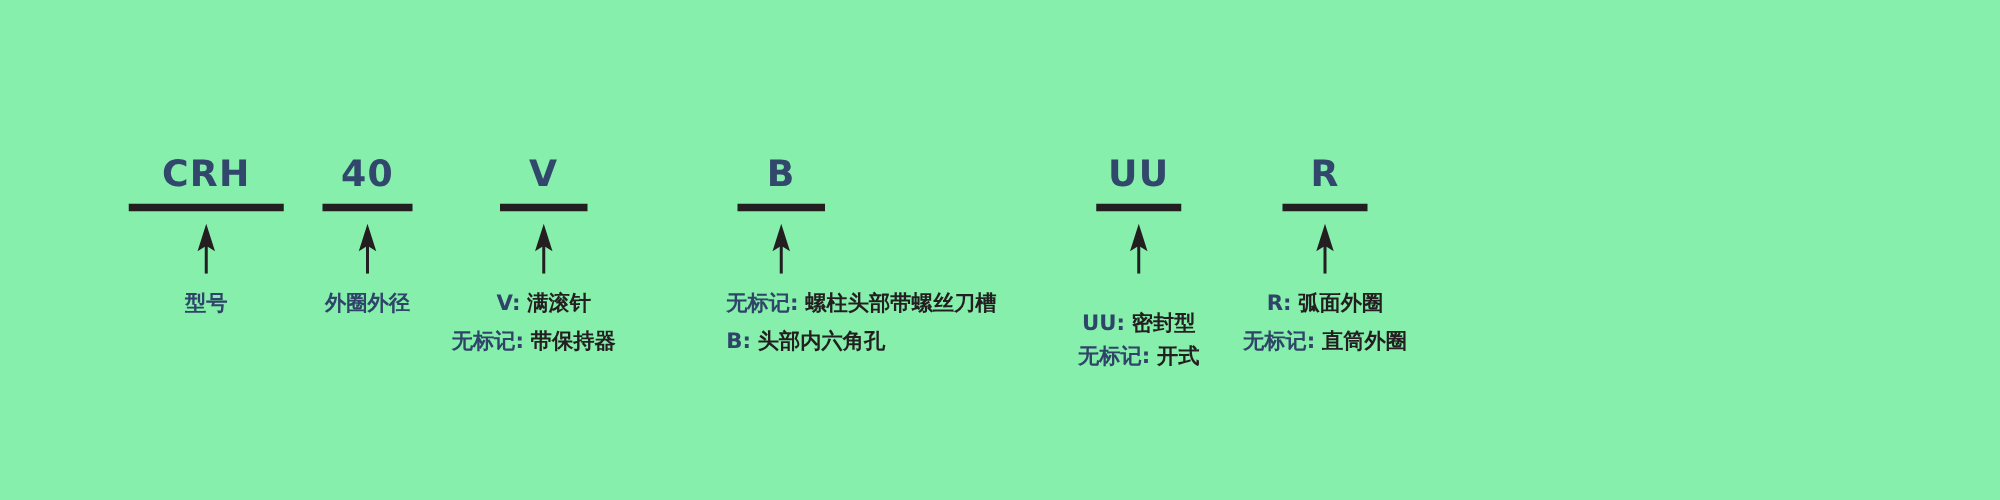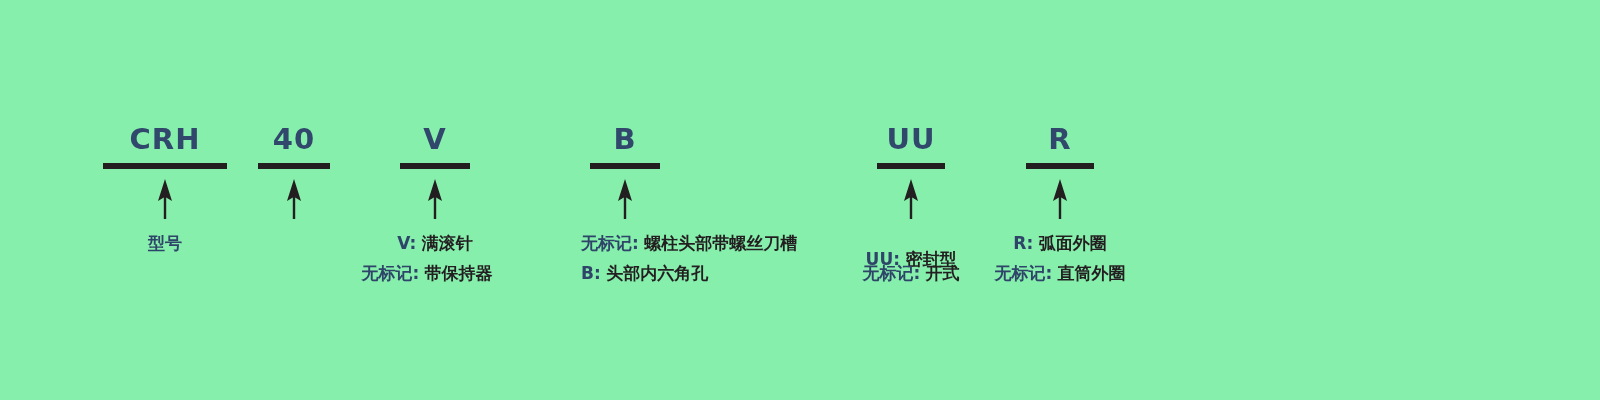--- a/index.html
+++ b/index.html
@@ -100,20 +100,23 @@
   </div>
 
   <div class="segment" style="left:258px; width:72px;">
     <div class="code">40</div>
     <div class="rule" style="width:72px;"></div>
     <div class="arrow" style="left:23px;">
       <svg width="26" height="40" viewBox="0 0 26 40">
         <path d="M13 0 L20 22 L14.2 18.4 L14.2 40 L11.8 40 L11.8 18.4 L6 22 Z" fill="#231f20"></path>
       </svg>
     </div>
+    <div class="desc plain line1" style="left:-28px; width:128px;">
+      <span>外圈外径</span>
+    </div>
   </div>
 
   <div class="segment" style="left:400px; width:70px;">
     <div class="code">V</div>
     <div class="rule" style="width:70px;"></div>
     <div class="arrow" style="left:22px;">
       <svg width="26" height="40" viewBox="0 0 26 40">
         <path d="M13 0 L20 22 L14.2 18.4 L14.2 40 L11.8 40 L11.8 18.4 L6 22 Z" fill="#231f20"></path>
       </svg>
     </div>
@@ -150,21 +153,21 @@
     <div class="rule" style="width:68px;"></div>
     <div class="arrow" style="left:21px;">
       <svg width="26" height="40" viewBox="0 0 26 40">
         <path d="M13 0 L20 22 L14.2 18.4 L14.2 40 L11.8 40 L11.8 18.4 L6 22 Z" fill="#231f20"></path>
       </svg>
     </div>
     <div class="desc line1 centered" style="left:34px;margin-top:16px;">
       <span class="key">UU:</span>
       <span class="val">密封型</span>
     </div>
-    <div class="desc line2 centered" style="left:34px;">
+    <div class="desc line2 centered" style="left:34px;margin-top:12px;">
       <span class="key">无标记:</span>
       <span class="val">开式</span>
     </div>
   </div>
 
   <div class="segment" style="left:1026px; width:68px;">
     <div class="code">R</div>
     <div class="rule" style="width:68px;"></div>
     <div class="arrow" style="left:21px;">
       <svg width="26" height="40" viewBox="0 0 26 40">

